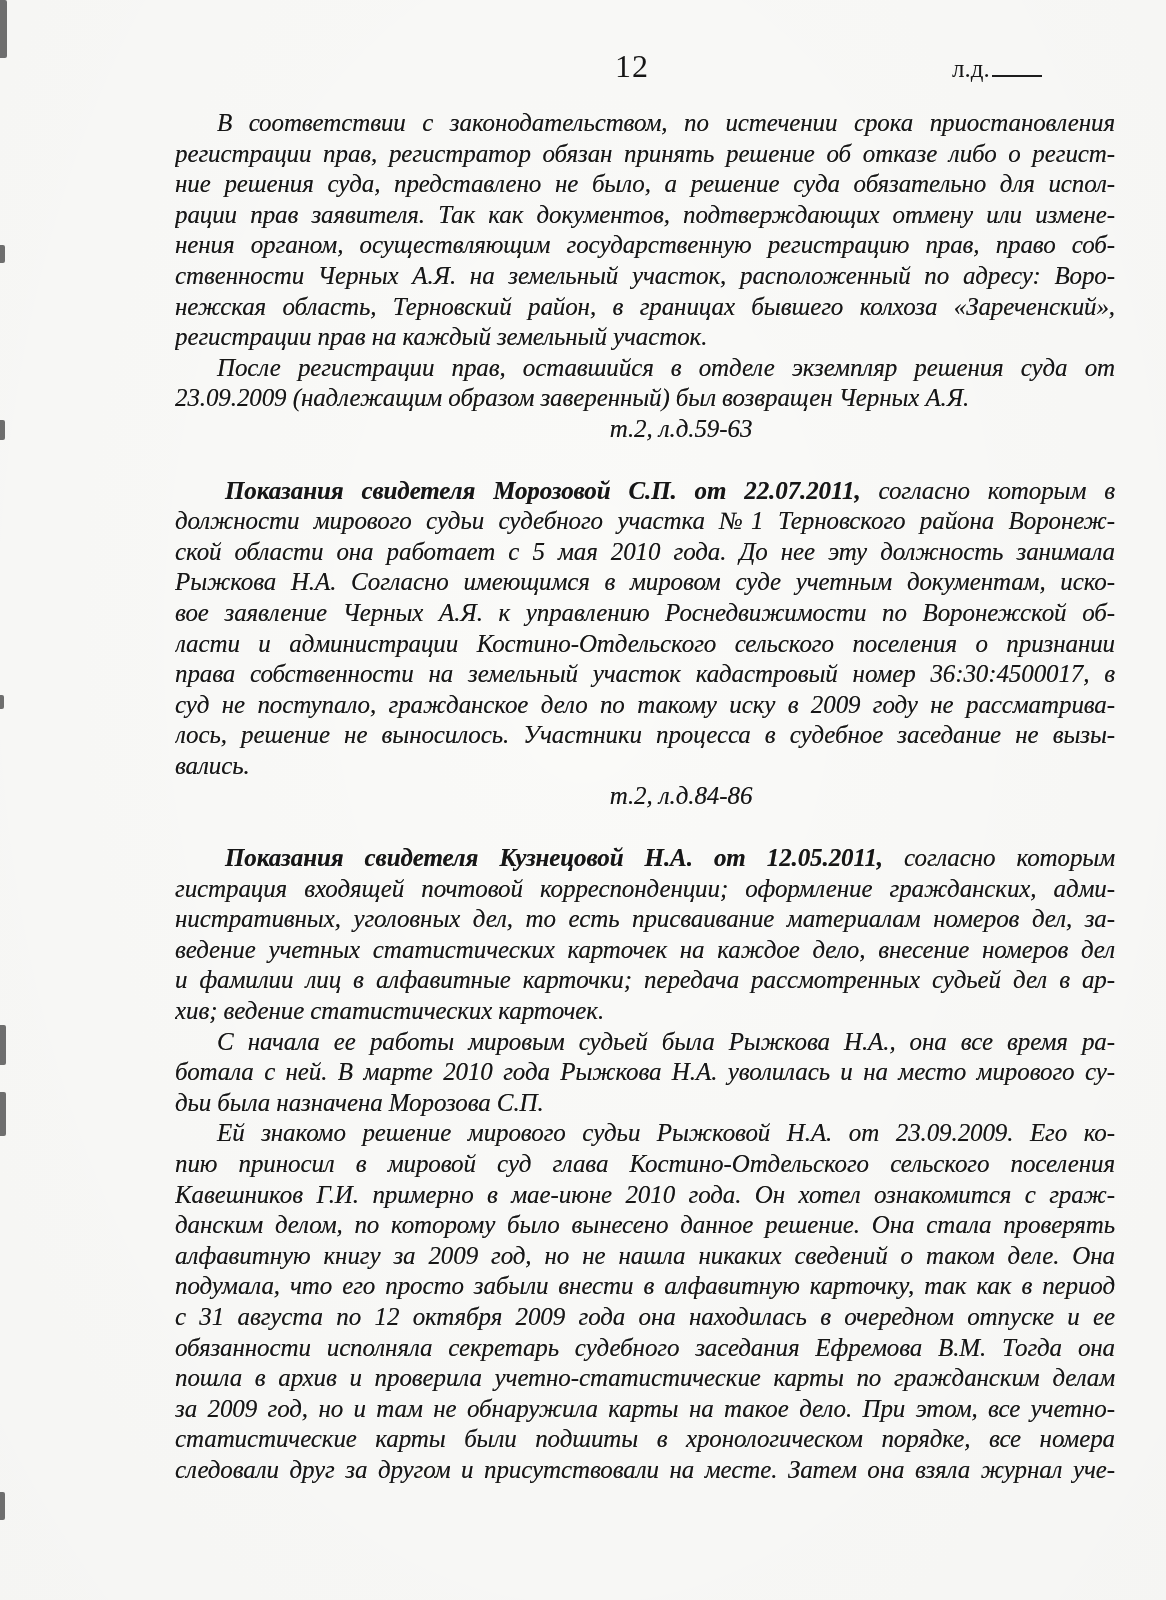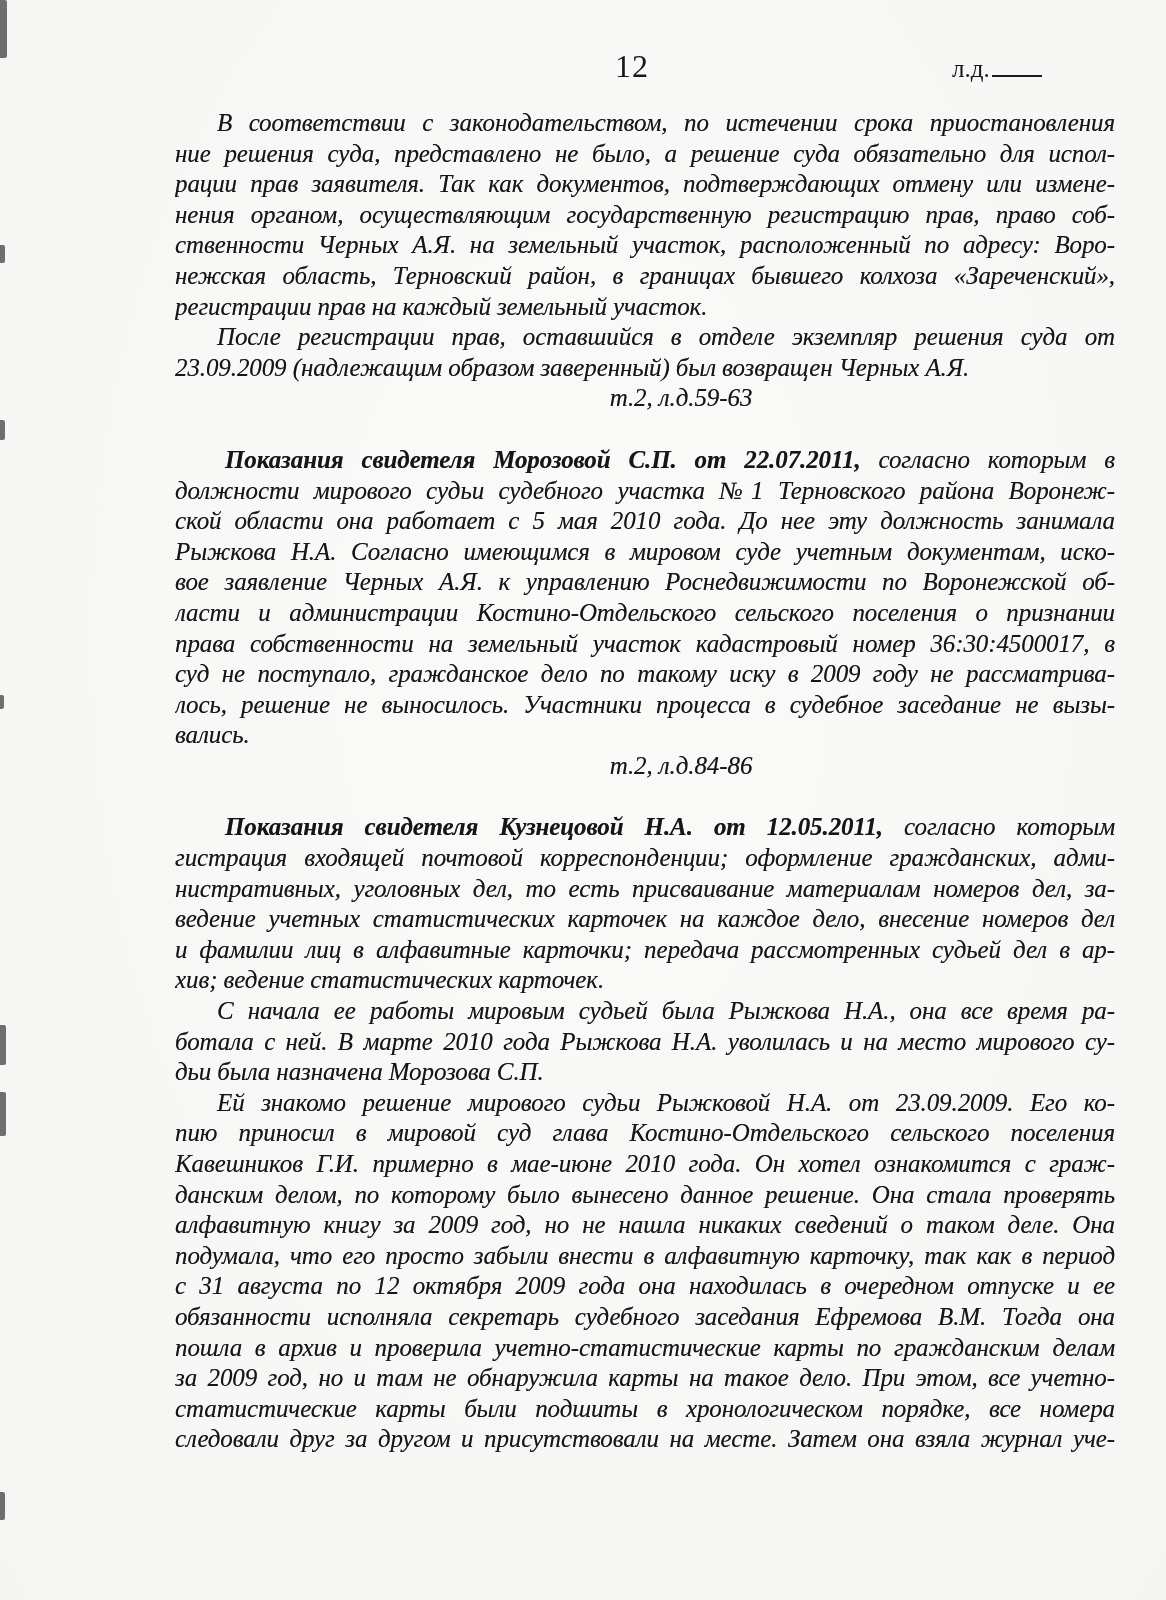--- a/index.html
+++ b/index.html
@@ -64,20 +64,21 @@
 
 <div class="page">
   <div class="page-number">12</div>
 
   <div class="ld-field">
     <span>л.д.</span><span class="ld-line"></span>
   </div>
 
   <div class="content">
       <div class="line indent">В соответствии  с законодательством, по истечении срока приостановления</div>
+      <div class="line">регистрации прав, регистратор обязан принять решение об отказе либо о регист-</div>
       <div class="line">ние решения суда, представлено не было, а решение суда обязательно для испол-</div>
       <div class="line">рации прав заявителя. Так как документов, подтверждающих отмену или измене-</div>
       <div class="line">нения органом, осуществляющим государственную регистрацию прав, право соб-</div>
       <div class="line">ственности Черных А.Я. на земельный участок, расположенный по адресу: Воро-</div>
       <div class="line">нежская область, Терновский район, в границах бывшего колхоза «Зареченский»,</div>
       <div class="line last">регистрации прав на каждый земельный участок.</div>
       <div class="line indent">После регистрации прав, оставшийся в отделе  экземпляр решения суда от</div>
       <div class="line last">23.09.2009 (надлежащим образом заверенный) был возвращен Черных А.Я.</div>
       <div class="line ref">т.2, л.д.59-63</div>
       <div class="line indent"><b>Показания свидетеля Морозовой С.П. от 22.07.2011,</b> согласно которым в</div>

